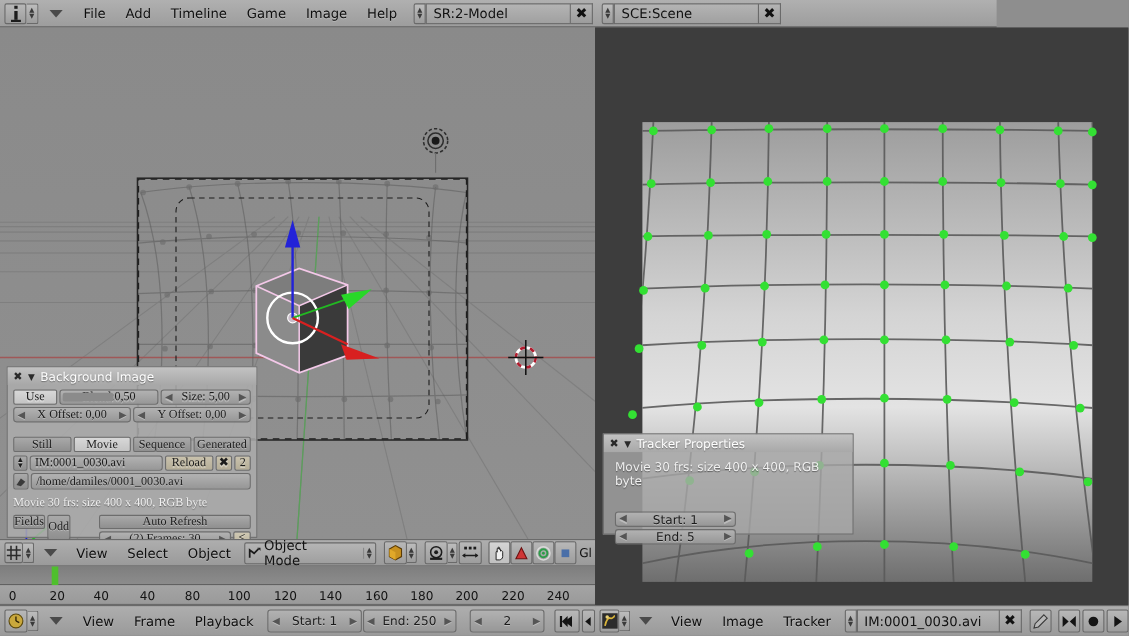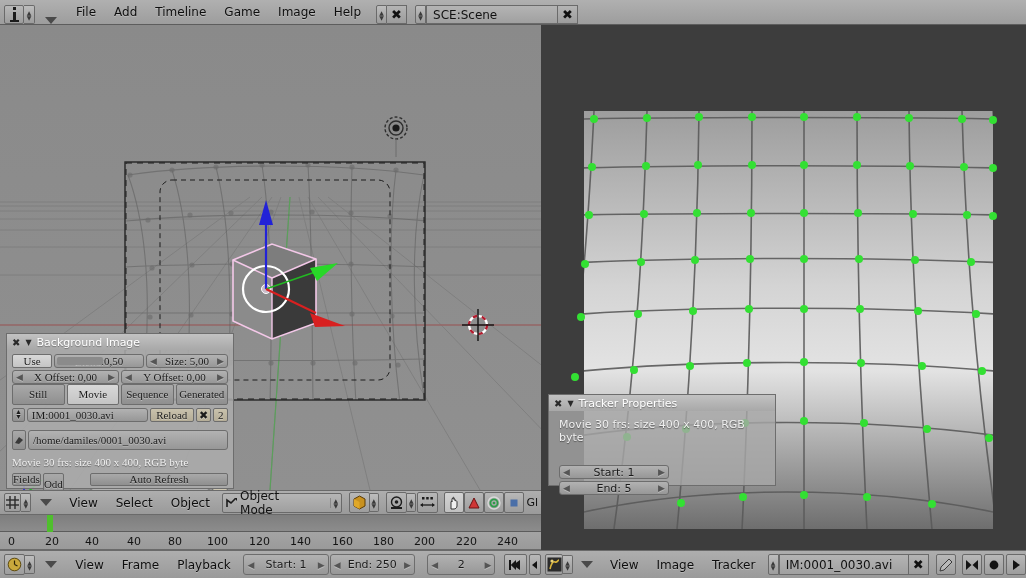--- a/index.html
+++ b/index.html
@@ -24,23 +24,23 @@
     font-size:11px; color:#1b1b1b; position:relative;
     text-shadow:0 1px 0 rgba(255,255,255,.3);
   }
   .num .ar { position:absolute; font-size:9px; color:#555; }
   .num .ar.l { left:3px; } .num .ar.r { right:3px; }
   .menu-txt { font-size:12px; color:#0e0e0e; padding:0 9px; line-height:1;
     display:flex; align-items:center; height:100%; cursor:default;
     text-shadow:0 1px 0 rgba(255,255,255,.25); }
 
   
-  #topbar { position:absolute; left:0; top:0; width:1026px; height:25px;
+  #topbar { position:absolute; left:0; top:0; width:906px; height:25px;
     background:linear-gradient(#b0b0b0,#9d9d9d);
-    border-bottom:1px solid #5d5d5d; display:flex; align-items:flex-end; }
+    border-bottom:1px solid #5d5d5d; display:flex; align-items:center; }
   .iconbtn { width:20px; height:19px; background:linear-gradient(#b8b8b8,#9d9d9d);
     border:1px solid #6a6a6a; border-radius:2px; display:flex;
     align-items:center; justify-content:center; }
   .spin { width:11px; height:19px; background:linear-gradient(#bdbdbd,#9c9c9c);
     border:1px solid #6a6a6a; border-left:none; border-radius:0 2px 2px 0;
     display:flex; flex-direction:column; align-items:center;
     justify-content:center; font-size:6px; color:#3a3a3a; line-height:5px; }
   .tri-dn { width:0;height:0;border-left:6px solid transparent;
     border-right:6px solid transparent;border-top:7px solid #4a4a4a; }
   .field { height:19px; background:linear-gradient(#b4b4b4,#a0a0a0);
@@ -129,20 +129,21 @@
     <div class="menu-txt">Game</div>
     <div class="menu-txt">Image</div>
     <div class="menu-txt">Help</div>
     <div style="width:6px"></div>
 
     <div style="display:flex;align-items:center">
       <div class="spin" style="border-left:1px solid #6a6a6a;border-radius:2px 0 0 2px">
           <span>▲</span>
           <span>▼</span>
         </div>
+      <div class="field" style="width:132px">SR:2-Model</div>
       <div class="xbtn">✖</div>
     </div>
 
     <div style="width:8px"></div>
 
     <div style="display:flex;align-items:center">
       <div class="spin" style="border-left:1px solid #6a6a6a;border-radius:2px 0 0 2px">
           <span>▲</span>
           <span>▼</span>
         </div>
@@ -315,37 +316,37 @@
             <span class="ar l">◀</span>
             <span>X Offset: 0,00</span>
             <span class="ar r">▶</span>
           </div>
           <div class="num" style="width:107px">
             <span class="ar l">◀</span>
             <span>Y Offset: 0,00</span>
             <span class="ar r">▶</span>
           </div>
         </div>
-        <div class="row" style="height:21px;margin-top:0">
+        <div class="row" style="height:14px;margin-top:13px">
           <div class="btn flat" style="width:53px">Still</div>
           <div class="btn on" style="width:53px">Movie</div>
           <div class="btn flat" style="width:53px">Sequence</div>
           <div class="btn flat" style="width:53px">Generated</div>
         </div>
         <div class="row" style="height:14px;margin-top:3px">
           <div class="btn flat" style="width:13px;font-size:7px;flex-direction:column;line-height:5px">
               <span>▲</span>
               <span>▼</span>
             </div>
           <div class="num" style="width:124px;justify-content:flex-start;padding-left:4px">IM:0001_0030.avi</div>
           <div class="btn" style="width:45px;background:linear-gradient(#c9c2ad,#b5ad97)">Reload</div>
           <div class="btn" style="width:16px;background:linear-gradient(#c9c2ad,#b5ad97)">✖</div>
           <div class="btn" style="width:15px;background:linear-gradient(#c9c2ad,#b5ad97)">2</div>
         </div>
-        <div class="row" style="height:20px;margin-top:8px">
+        <div class="row" style="height:15px;margin-top:2px">
           <div class="btn flat" style="width:14px">
             <svg width="10" height="10" viewBox="0 0 10 10">
                 <path d="M1,8 L5,2 L9,5 L5,9 Z" fill="#3a3a3a"></path>
               </svg>
           </div>
           <div class="num" style="width:202px;justify-content:flex-start;padding-left:4px">/home/damiles/0001_0030.avi</div>
         </div>
         <div class="pinfo" style="margin-top:6px;margin-bottom:5px">Movie 30 frs: size 400 x 400, RGB byte</div>
         <div style="display:flex;gap:3px">
           <div style="display:flex;flex-direction:row;gap:2px;width:76px">

